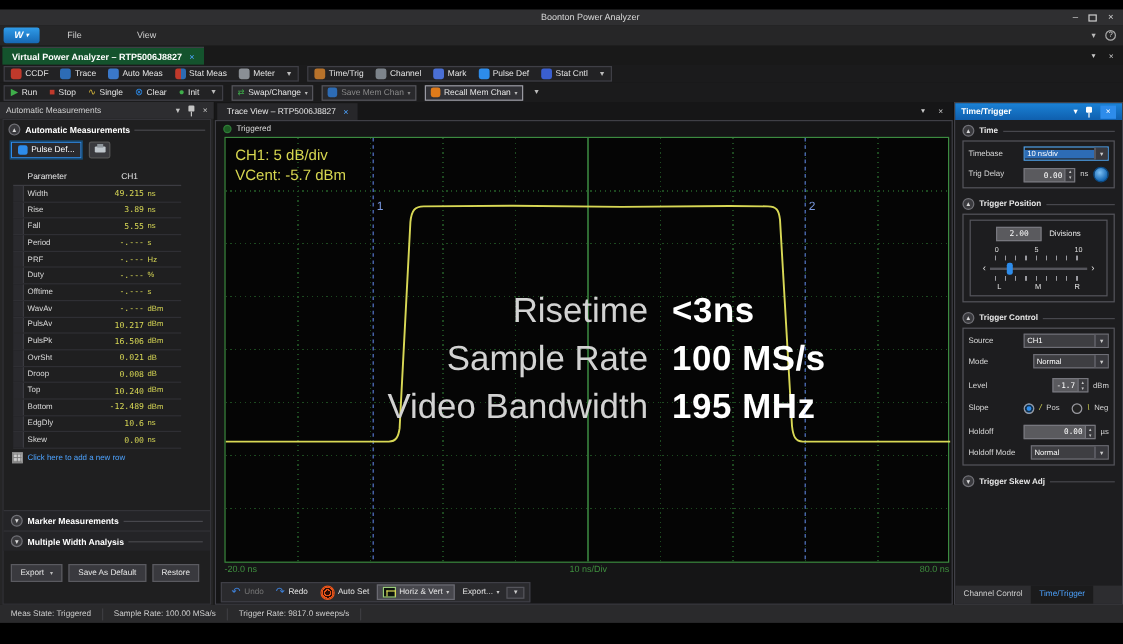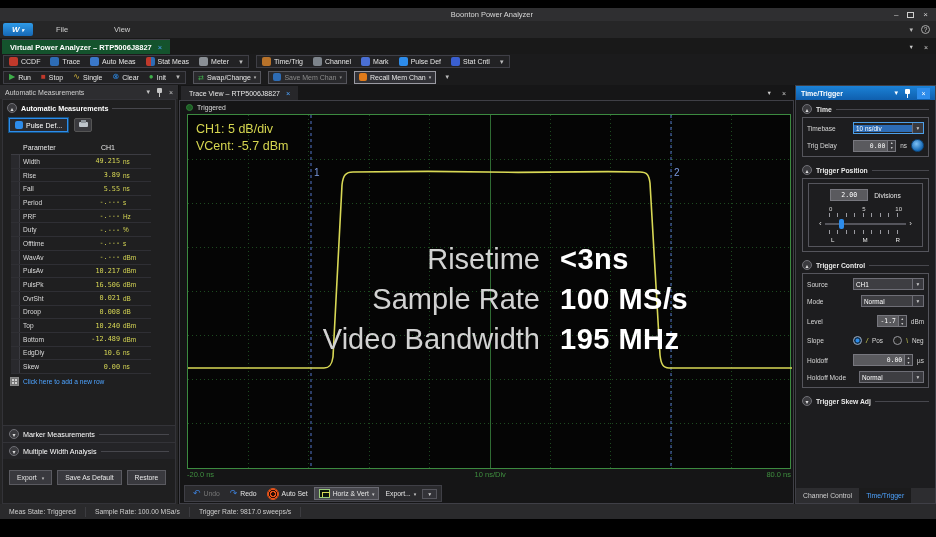--- a/index.html
+++ b/index.html
@@ -75,21 +75,21 @@
   .munit { width:24px; padding-left:3px; color:#d8d855; font-size:6.4px; }
   .addrow { display:flex; align-items:center; height:14px; gap:4px; }
   .grid-ic { width:9px; height:9px; margin-left:-1px; background:
     linear-gradient(#777 1px, transparent 1px), linear-gradient(90deg,#777 1px, transparent 1px), #cfcfcf;
     background-size:3px 3px; border:1px solid #888; }
   .addrow .t { color:#4da3ff; font-size:6.6px; }
   .lp-sections { position:absolute; left:0; right:0; bottom:44px; }
   .collhead { display:flex; align-items:center; gap:4px; padding:3px 6px; border-top:1px solid #333338; background:#242427; }
   .collhead .circ { width:10px; height:10px; border-radius:50%; background:#3a3a3e; border:1px solid #707076;
     color:#ddd; font-size:6px; display:flex; align-items:center; justify-content:center; }
-  .collhead .t { color:#fff; font-size:7.2px; font-weight:normal; }
+  .collhead .t { color:#fff; font-size:7.2px; font-weight:bold; }
   .collhead .line { flex:1; height:1px; background:#47474d; }
   .lp-footer { position:absolute; left:0; right:0; bottom:18px; display:flex; gap:5px; padding:0 6px; }
   .gbtn { background:#39393e; border:1px solid #5a5a60; color:#e8e8e8; font-size:6.8px; padding:3px 7px;
     display:flex; align-items:center; gap:5px; }
 
   
   .centerpanel { left:179px; top:0; width:616px; height:419px; background:#1b1b1c; border-right:1px solid #111; }
   .trace-tabbar { height:15px; background:#161617; display:flex; align-items:flex-end; }
   .trace-tab { height:14px; background:#27272a; display:flex; align-items:center; gap:6px; padding:0 8px; margin-left:2px; }
   .trace-tab .lbl { color:#e8e8e8; font-size:7px; }

